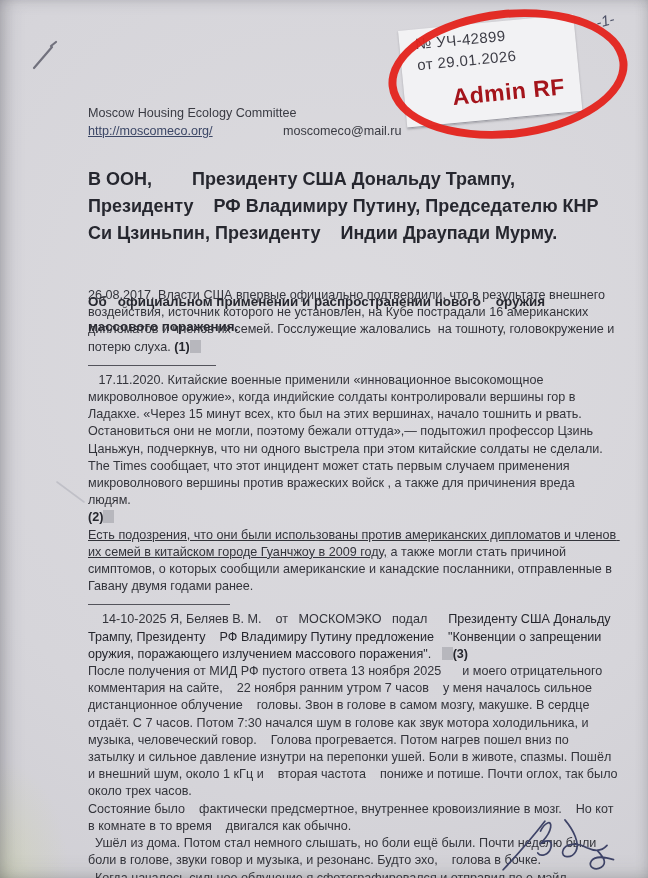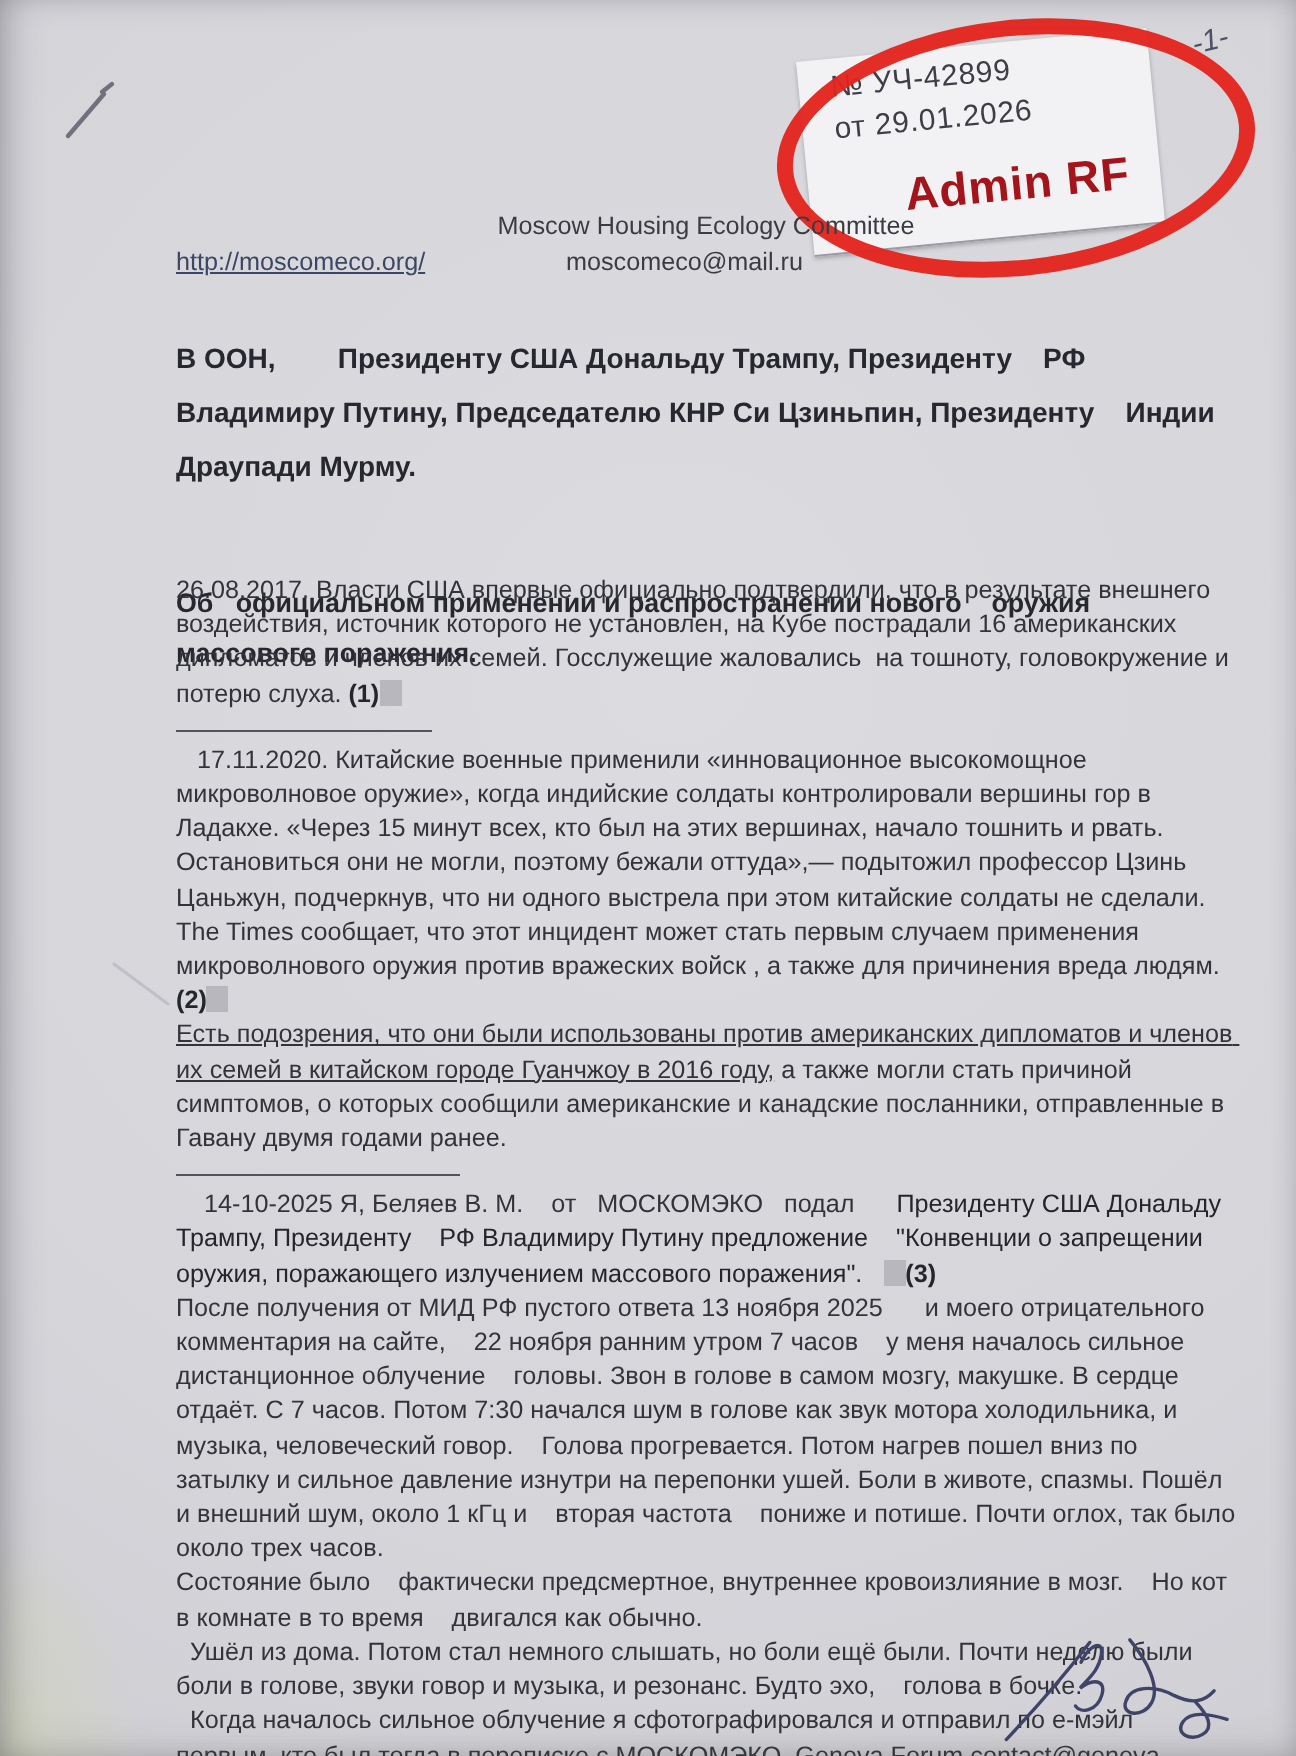--- a/index.html
+++ b/index.html
@@ -42,27 +42,27 @@
   }
   .page-num{
     position:absolute;left:596px;top:12px;font-size:15px;font-style:italic;color:#4d5166;
     transform:rotate(-14deg);white-space:nowrap;
   }
   .pen-mark{position:absolute;left:30px;top:38px;}
   .margin-scratch{position:absolute;left:54px;top:476px;opacity:.5;}
   
   .doc-header{position:absolute;left:88px;top:104px;width:530px;font-size:12.6px;line-height:18px;}
   .org-ru{font-weight:bold;color:#2a2b33;}
-  .org-en{color:#3a3b43;text-align:center;}
+  .org-en{color:#3a3b43;}
   .link-row{position:relative;}
   .org-url{color:#3c4766;text-decoration:underline;text-align:center;}
   .org-email{position:absolute;left:195px;top:0;color:#3a3b43;text-align:right;}
   .address{
     position:absolute;left:88px;top:166px;width:532px;
-    font-size:14px;font-weight:bold;color:#26272f;line-height:27px;white-space:pre-wrap;
+    font-size:18px;font-weight:bold;color:#26272f;line-height:27px;white-space:pre-wrap;
   }
   .subject{
     position:absolute;left:88px;top:244px;width:524px;
     font-size:13.4px;font-weight:bold;color:#26272f;line-height:25px;white-space:pre-wrap;margin-top:45px;
   }
   .body-text{
     position:absolute;left:88px;top:287px;width:530px;
     font-size:12.6px;line-height:17.2px;
   }
   .body-text p{margin:0;white-space:pre-wrap;}
@@ -110,23 +110,23 @@
   <div class="address">В ООН,        Президенту США Дональду Трампу, Президенту    РФ Владимиру Путину, Председателю КНР Си Цзиньпин, Президенту    Индии Драупади Мурму.</div>
 
   <div class="subject">Об   официальном применении и распространении нового    оружия массового поражения.</div>
 
   <div class="body-text">
     <p><span>26.08.2017. Власти США впервые официально подтвердили, что в результате внешнего воздействия, источник которого не установлен, на Кубе пострадали 16 американских дипломатов и членов их семей. Госслужещие жаловались  на тошноту, головокружение и потерю слуха. </span><span class="ref">(1)</span><span class="hl"></span></p>
 
     <hr class="fnsep w1">
 
     <p>   17.11.2020. Китайские военные применили «инновационное высокомощное микроволновое оружие», когда индийские солдаты контролировали вершины гор в Ладакхе. «Через 15 минут всех, кто был на этих вершинах, начало тошнить и рвать. Остановиться они не могли, поэтому бежали оттуда»,— подытожил профессор Цзинь Цаньжун, подчеркнув, что ни одного выстрела при этом китайские солдаты не сделали.</p>
-    <p>The Times сообщает, что этот инцидент может стать первым случаем применения микроволнового оружия против вражеских войск , а также для причинения вреда людям.</p>
+    <p>The Times сообщает, что этот инцидент может стать первым случаем применения микроволнового вершины против вражеских войск , а также для причинения вреда людям.</p>
     <p><span class="ref">(2)</span><span class="hl"></span></p>
-    <p><span class="u">Есть подозрения, что они были использованы против американских дипломатов и членов их семей в китайском городе Гуанчжоу в 2016 году,</span><span> а также могли стать причиной симптомов, о которых сообщили американские и канадские посланники, отправленные в Гавану двумя годами ранее.</span></p>
+    <p><span class="u">Есть подозрения, что они были использованы против американских дипломатов и членов их семей в китайском городе Гуанчжоу в 2009 году,</span><span> а также могли стать причиной симптомов, о которых сообщили американские и канадские посланники, отправленные в Гавану двумя годами ранее.</span></p>
 
     <hr class="fnsep w2">
 
     <p><span>    14-10-2025 Я, Беляев В. М.    от   МОСКОМЭКО   подал      </span><span class="b">Президенту США Дональду Трампу, Президенту    РФ Владимиру Путину предложение    "Конвенции о запрещении оружия, поражающего излучением массового поражения".   </span><span class="hl"></span><span class="ref">(3)</span></p>
 
     <p>После получения от МИД РФ пустого ответа 13 ноября 2025      и моего отрицательного комментария на сайте,    22 ноября ранним утром 7 часов    у меня началось сильное дистанционное облучение    головы. Звон в голове в самом мозгу, макушке. В сердце отдаёт. С 7 часов. Потом 7:30 начался шум в голове как звук мотора холодильника, и музыка, человеческий говор.    Голова прогревается. Потом нагрев пошел вниз по затылку и сильное давление изнутри на перепонки ушей. Боли в животе, спазмы. Пошёл и внешний шум, около 1 кГц и    вторая частота    пониже и потише. Почти оглох, так было около трех часов.</p>
     <p>Состояние было    фактически предсмертное, внутреннее кровоизлияние в мозг.    Но кот в комнате в то время    двигался как обычно.</p>
     <p>  Ушёл из дома. Потом стал немного слышать, но боли ещё были. Почти неделю были    боли в голове, звуки говор и музыка, и резонанс. Будто эхо,    голова в бочке.</p>
     <p>  Когда началось сильное облучение я сфотографировался и отправил по е-мэйл первым, кто был тогда в переписке с МОСКОМЭКО, Geneva Forum contact@geneva-forum.com ...    Для</p>
   </div>

